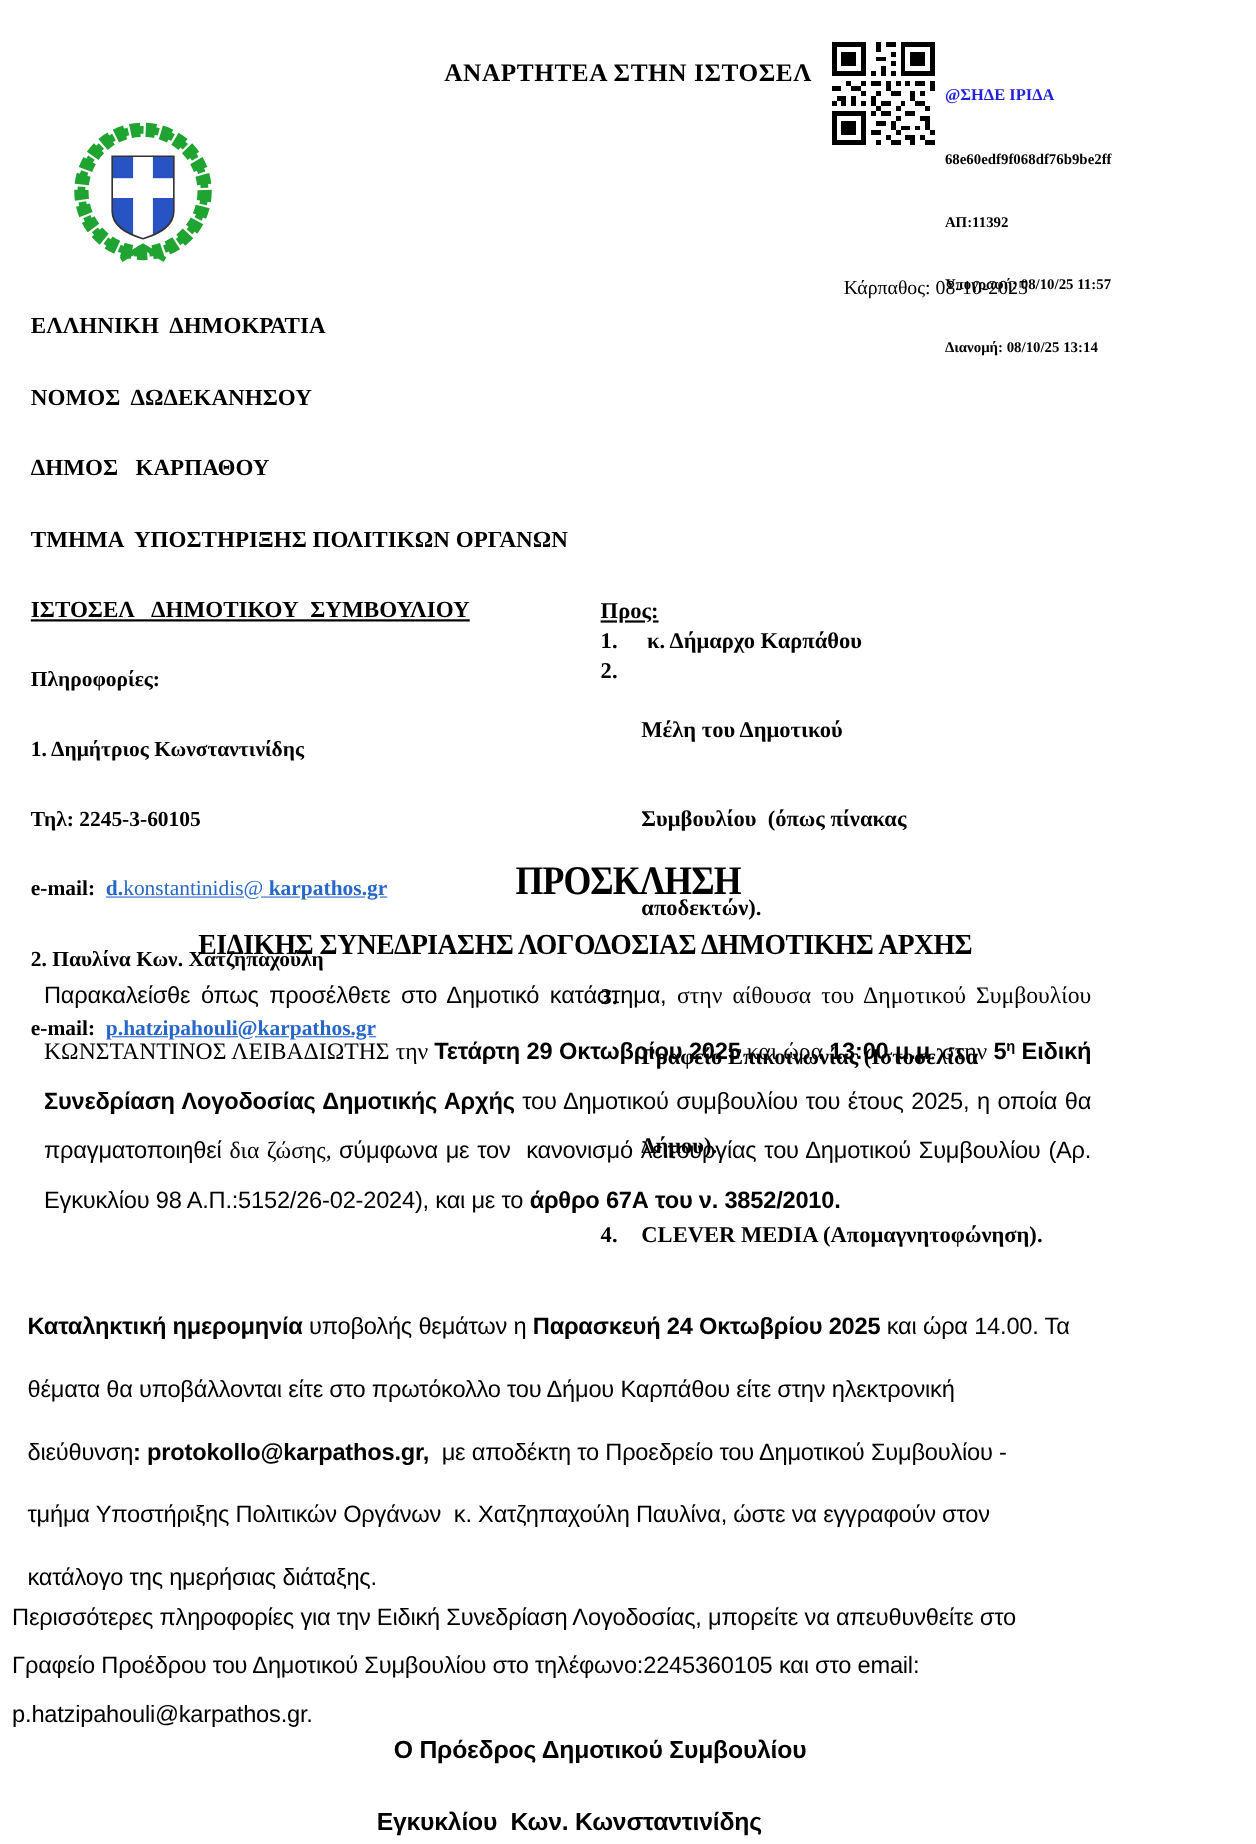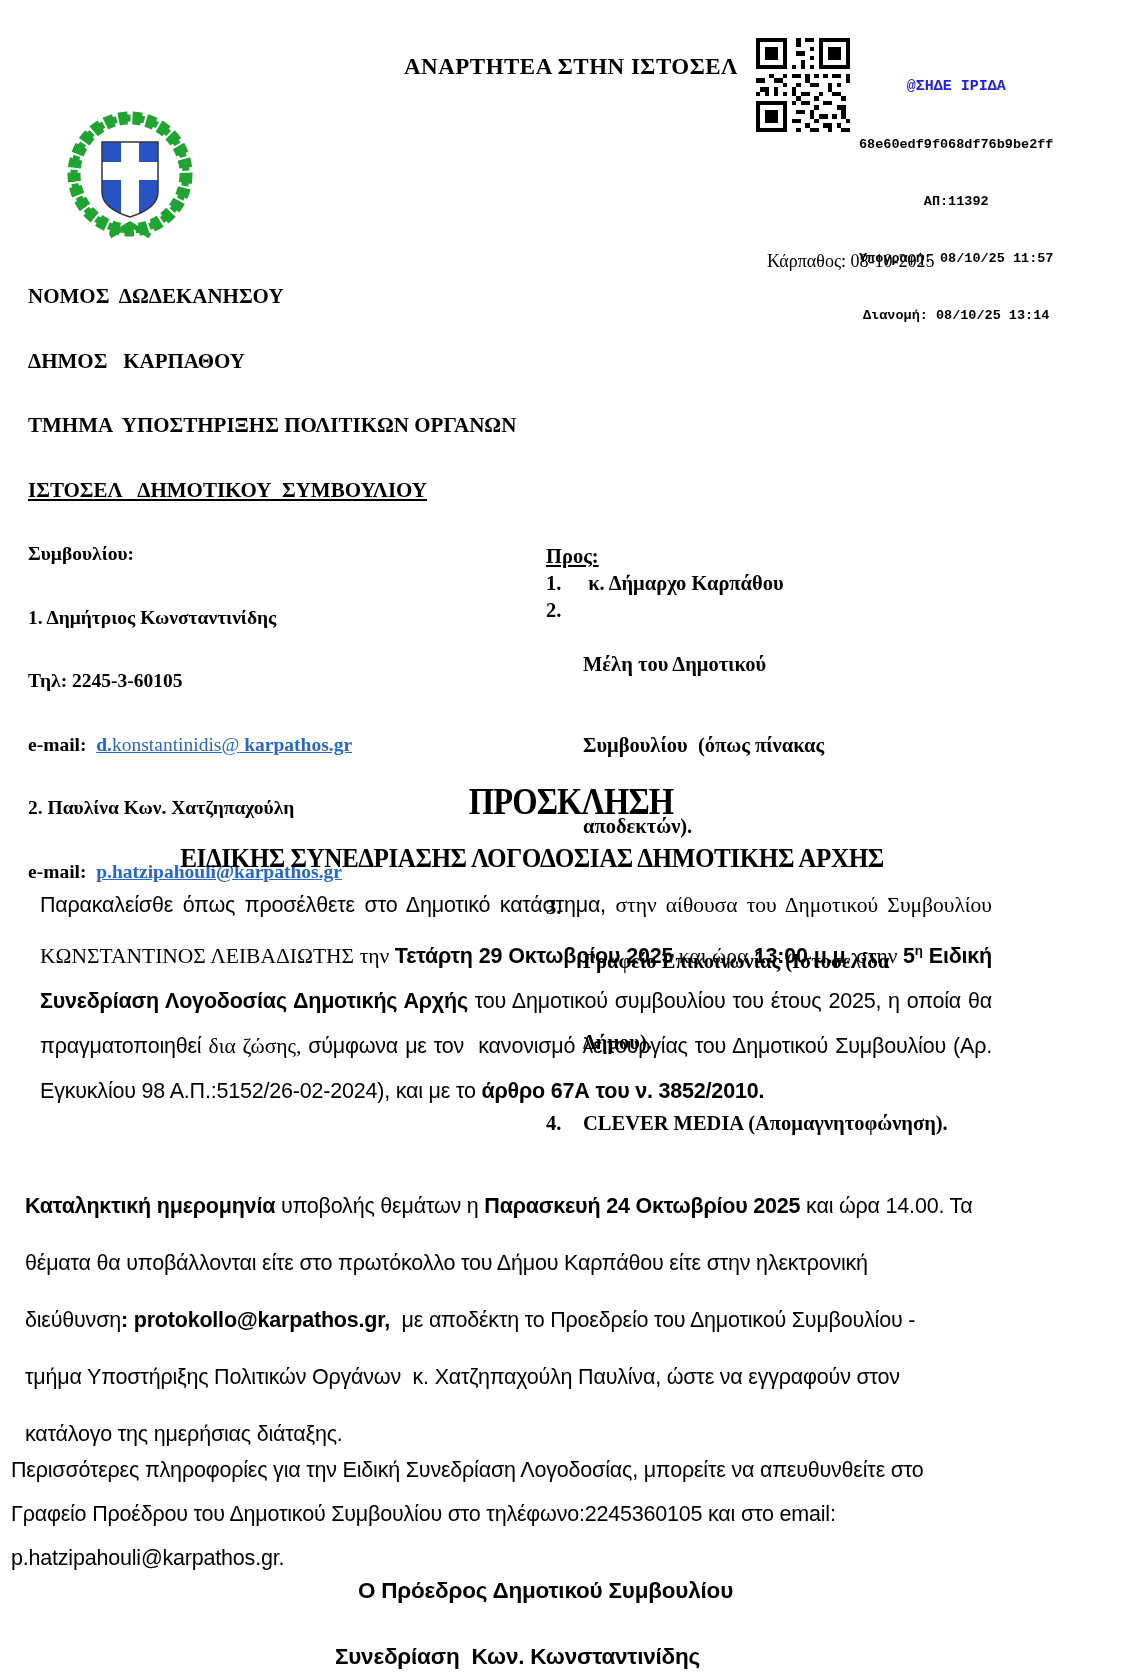--- a/index.html
+++ b/index.html
@@ -12,22 +12,22 @@
     position:absolute; top:54px; left:0; right:0; text-align:center;
     font-weight:bold; font-size:23px; letter-spacing:.5px; white-space:pre;
   }
   
   .stamp {
     position:absolute; top:36px; left:754px; display:flex; gap:9px;
     background:#fff; padding:2px 4px 2px 2px;
   }
   .qr { width:94px; height:94px; flex:none; }
   .stamp-text {
-    font-family:Liberation Mono, monospace; font-weight:bold;
-    font-size:13.5px; line-height:19px; padding-top:1px; white-space:pre;text-align:center;
+    font-family:Liberation Serif, serif; font-weight:bold;
+    font-size:13.5px; line-height:19px; padding-top:1px; white-space:pre;
   }
   .stamp-handle { color:var(--iris_blue); font-size:15px; line-height:20px; }
   
   .emblem { position:absolute; top:108px; left:54px; width:152px; height:140px; }
   
   .letterhead { position:absolute; top:246px; left:28px; font-weight:bold; white-space:pre-wrap; }
   .lh-line  { font-size:21px;   line-height:28.5px; }
   .lh-underline { text-decoration:underline; }
   .lh-small { font-size:19.5px; line-height:27.5px; }
   .link { color:var(--link_blue); text-decoration:underline; cursor:pointer; }
@@ -164,25 +164,26 @@
     </defs>
     <g clip-path="url(#shieldClip)">
       <rect x="48" y="34" width="56" height="78" fill="var(--emblem_blue)"></rect>
       <rect x="67" y="34" width="18" height="78" fill="#fff"></rect>
       <rect x="48" y="54" width="56" height="18" fill="#fff"></rect>
     </g>
     <path d="M48,34 h56 v50 c0,13 -12,20 -28,25 c-16,-5 -28,-12 -28,-25 z" fill="none" stroke="#333" stroke-width="1.5"></path>
   </svg>
 
   <div class="letterhead">
+    <div class="lh-line">ΕΛΛΗΝΙΚΗ  ΔΗΜΟΚΡΑΤΙΑ</div>
     <div class="lh-line">ΝΟΜΟΣ  ΔΩΔΕΚΑΝΗΣΟΥ</div>
     <div class="lh-line">ΔΗΜΟΣ   ΚΑΡΠΑΘΟΥ</div>
     <div class="lh-line">ΤΜΗΜΑ  ΥΠΟΣΤΗΡΙΞΗΣ ΠΟΛΙΤΙΚΩΝ ΟΡΓΑΝΩΝ</div>
     <div class="lh-line lh-underline">ΙΣΤΟΣΕΛ   ΔΗΜΟΤΙΚΟΥ  ΣΥΜΒΟΥΛΙΟΥ</div>
-    <div class="lh-small">Συμβουλίου:</div>
+    <div class="lh-small">Πληροφορίες:</div>
     <div class="lh-small">1. Δημήτριος Κωνσταντινίδης</div>
     <div class="lh-small">Τηλ: 2245-3-60105</div>
     <div class="lh-small"><span>e-mail:  </span><a class="link"><span class="b">d.</span><span class="reg">konstantinidis@</span> <span class="b">karpathos.gr</span></a></div>
     <div class="lh-small">2. Παυλίνα Κων. Χατζηπαχούλη</div>
     <div class="lh-small"><span>e-mail:  </span><a class="link b">p.hatzipahouli@karpathos.gr</a></div>
   </div>
 
   <div class="dateline">Κάρπαθος: 08-10-2025</div>
 
   <div class="recipients">
@@ -215,15 +216,15 @@
   <div class="title">ΠΡΟΣΚΛΗΣΗ</div>
   <div class="subtitle">ΕΙΔΙΚΗΣ ΣΥΝΕΔΡΙΑΣΗΣ ΛΟΓΟΔΟΣΙΑΣ ΔΗΜΟΤΙΚΗΣ ΑΡΧΗΣ</div>
 
   <p class="bodyp p1"><span>Παρακαλείσθε όπως προσέλθετε στο Δημοτικό κατάστημα, </span><span class="sf">στην αίθουσα του Δημοτικού Συμβουλίου ΚΩΝΣΤΑΝΤΙΝΟΣ ΛΕΙΒΑΔΙΩΤΗΣ την </span><span class="b">Τετάρτη 29 Οκτωβρίου 2025</span><span class="sf"> και ώρα </span><span class="b">13:00 μ.μ</span><span class="sf">. στην </span><span class="b">5</span><span class="b sup">η</span><span class="b"> Ειδική Συνεδρίαση Λογοδοσίας Δημοτικής Αρχής</span><span> του Δημοτικού συμβουλίου του έτους 2025, η οποία θα πραγματοποιηθεί </span><span class="sf">δια ζώσης, </span><span>σύμφωνα με τον  κανονισμό λειτουργίας του Δημοτικού Συμβουλίου (Αρ. Εγκυκλίου 98 Α.Π.:5152/26-02-2024), και με το </span><span class="b">άρθρο 67Α του ν. 3852/2010.</span></p>
 
   <p class="bodyp p2"><span class="b">Καταληκτική ημερομηνία</span><span> υποβολής θεμάτων η </span><span class="b">Παρασκευή 24 Οκτωβρίου 2025</span><span> και ώρα 14.00. Τα θέματα θα υποβάλλονται είτε στο πρωτόκολλο του Δήμου Καρπάθου είτε στην ηλεκτρονική διεύθυνση</span><span class="b">: protokollo@karpathos.gr,</span><span>  με αποδέκτη το Προεδρείο του Δημοτικού Συμβουλίου - τμήμα Υποστήριξης Πολιτικών Οργάνων  κ. Χατζηπαχούλη Παυλίνα, ώστε να εγγραφούν στον κατάλογο της ημερήσιας διάταξης.</span></p>
 
   <p class="bodyp p3"><span>Περισσότερες πληροφορίες για την Ειδική Συνεδρίαση Λογοδοσίας, μπορείτε να απευθυνθείτε στο Γραφείο Προέδρου του Δημοτικού Συμβουλίου στο τηλέφωνο:2245360105 και στο email: p.hatzipahouli@karpathos.gr.</span></p>
 
   <div class="sig-role">Ο Πρόεδρος Δημοτικού Συμβουλίου</div>
-  <div class="sig-name">Συνεδρίαση  Κων. Κωνσταντινίδης</div>
+  <div class="sig-name">Εγκυκλίου  Κων. Κωνσταντινίδης</div>
 
 </div>
 
 </body></html>

